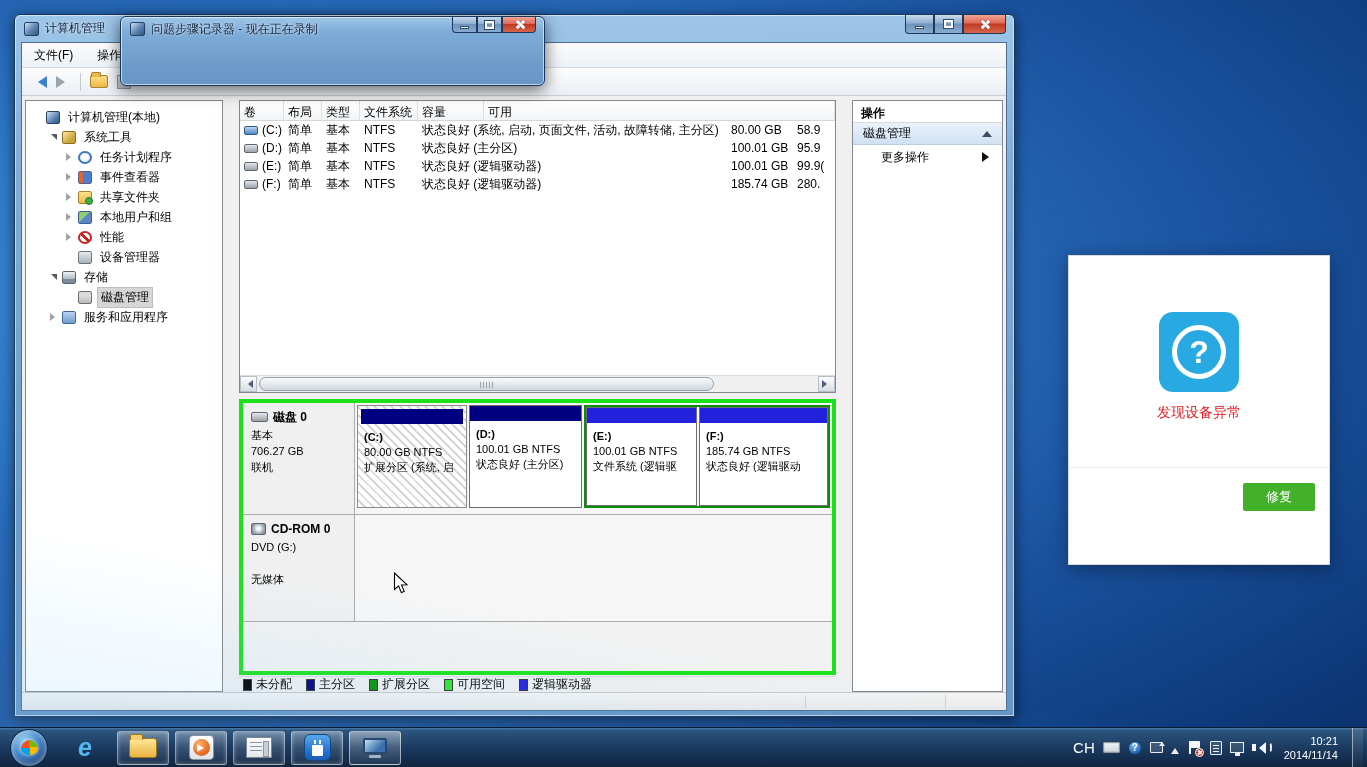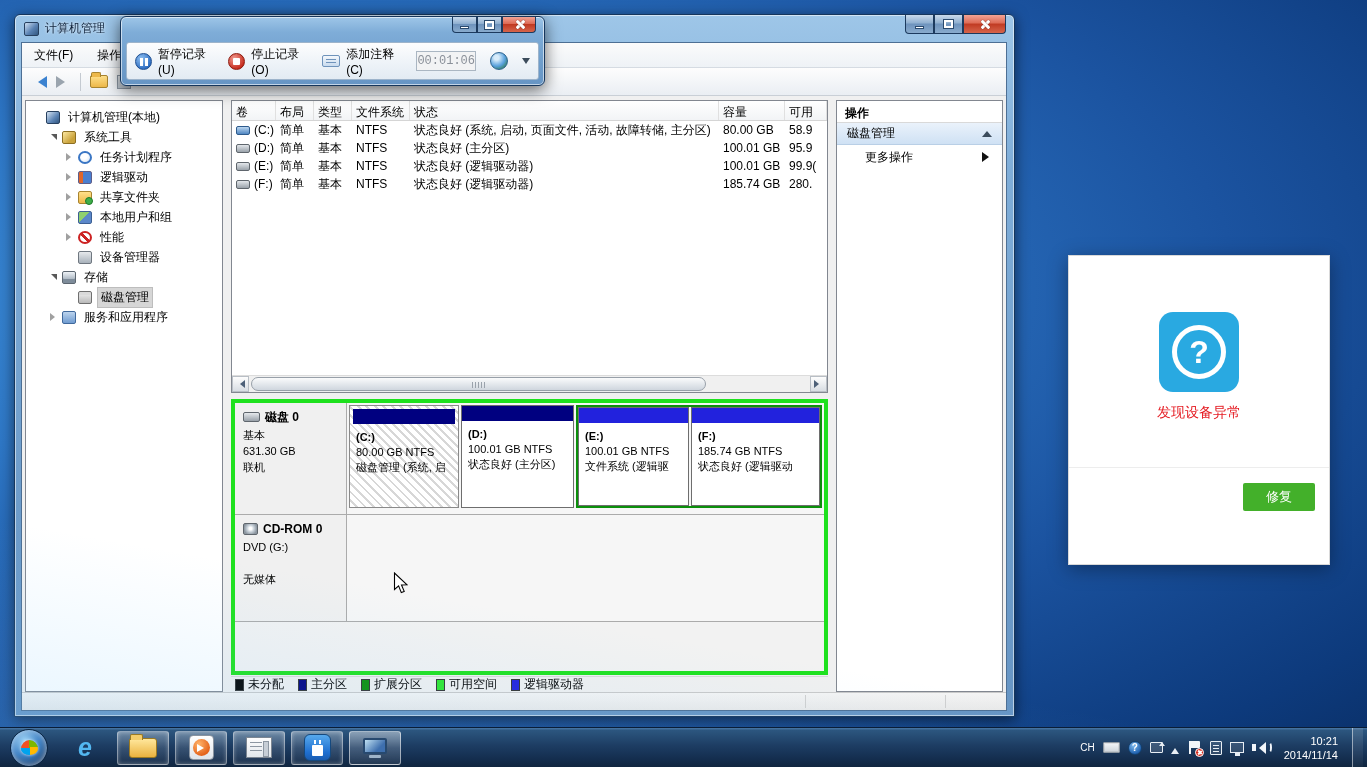--- a/index.html
+++ b/index.html
@@ -41,21 +41,21 @@
   .menu-item{ padding:2px 4px; }
   .toolbar { height:28px; background:linear-gradient(#fdfdfd,#eaeef3); border-bottom:1px solid #c9cfd6;
     display:flex; align-items:center; padding-left:10px; gap:9px; }
   .tb-sep{ width:1px; height:18px; background:#c4cad1; }
   .arr-back{ width:0;height:0;border:6px solid transparent; border-right:9px solid #3b82d0; }
   .arr-fwd{ width:0;height:0;border:6px solid transparent; border-left:9px solid #9aa4ae; }
   .tb-folder{ width:18px; height:13px; background:linear-gradient(#ffe08a,#edb84a); border:1px solid #a8842f; border-radius:2px; position:relative;}
   .tb-folder::before{content:"";position:absolute;top:-4px;left:0;width:8px;height:4px;background:#edb84a;border:1px solid #a8842f;border-bottom:none;border-radius:2px 2px 0 0;}
   .tb-part{ width:14px; height:14px; background:linear-gradient(#e8ecf0,#b9c2cc); border:1px solid #8d98a4; }
 
-  .cm-content { flex:1; display:flex; padding:4px 3px 0 3px; gap:8px; min-height:0; }
+  .cm-content { flex:1; display:flex; padding:4px 3px 0 3px; gap:16px; min-height:0; }
   .panel { background:#fff; border:1px solid #828790; }
 
   
   .tree { width:198px; overflow:hidden; padding-top:6px; }
   .tree-item{ height:20px; display:flex; align-items:center; }
   .lvl0{ padding-left:6px;} .lvl1{ padding-left:22px;} .lvl2{ padding-left:38px;}
   .exp{ width:12px; flex:none; display:flex; align-items:center; justify-content:center;}
   .exp-closed{ width:0;height:0;border:4px solid transparent;border-left:5px solid #a0a0a0;}
   .exp-open{ width:0;height:0;border-top:6px solid #595959;border-left:6px solid transparent;}
   .ti{ width:14px;height:13px; margin:0 5px 0 2px; flex:none; border-radius:2px;}
@@ -219,21 +219,21 @@
     border:1px solid #15497e; display:flex; flex-direction:column; align-items:center; justify-content:center;}
   .usb-prongs{ display:flex; gap:3px; margin-bottom:1px;}
   .usb-prongs i{ width:2px; height:4px; background:#fff;}
   .usb-body{ width:11px; height:11px; background:#fff; border-radius:1px;}
   .tk-cm{ display:flex; flex-direction:column; align-items:center;}
   .tk-cm .scr{ width:24px; height:16px; border:2px solid #27496f; border-radius:2px;
     background:linear-gradient(135deg,#bfe0f2,#3e6fae 70%);}
   .tk-cm .base{ width:12px; height:3px; background:#9fb4c9; margin-top:1px; border-radius:1px;}
 
   .tray { margin-left:auto; display:flex; align-items:center; gap:8px; padding-right:4px; color:#fff; }
-  .tray-lang{ font-size:10px; }
+  .tray-lang{ font-size:15px; }
   .tray-kbd{ width:17px; height:11px; background:linear-gradient(#f4f6f8,#cdd4da); border:1px solid #8e98a2; border-radius:1px;
     box-shadow:inset 0 0 0 1px rgba(0,0,0,.08);}
   .tray-help{ width:14px; height:14px; border-radius:50%; background:radial-gradient(circle at 38% 30%, #7cb9ef, #1d5fae 75%);
     border:1px solid #12406e; color:#fff; font-size:10px; font-weight:bold; display:flex; align-items:center; justify-content:center;}
   .tray-conn{ width:13px; height:11px; border:1px solid #e8eef4; border-radius:1px; position:relative; background:rgba(255,255,255,.15);}
   .tray-conn::after{ content:""; position:absolute; right:-3px; top:-4px; width:0; height:0;
     border:3px solid transparent; border-bottom:4px solid #e8eef4;}
   .tray-up{ width:0; height:0; border:4px solid transparent; border-bottom:6px solid #e8eef4; margin-top:3px;}
   .tray-flag{ position:relative; width:15px; height:16px; }
   .tray-flag .pole{ position:absolute; left:2px; top:1px; width:2px; height:13px; background:#f2f6fa;}
@@ -309,21 +309,21 @@
                 <i class="exp-closed"></i>
               </span>
             <span class="ti i-clock"></span>
             <span class="tlabel">任务计划程序</span>
           </div>
           <div class="tree-item lvl2">
             <span class="exp">
                 <i class="exp-closed"></i>
               </span>
             <span class="ti i-event"></span>
-            <span class="tlabel">逻辑驱动</span>
+            <span class="tlabel">事件查看器</span>
           </div>
           <div class="tree-item lvl2">
             <span class="exp">
                 <i class="exp-closed"></i>
               </span>
             <span class="ti i-share"></span>
             <span class="tlabel">共享文件夹</span>
           </div>
           <div class="tree-item lvl2">
             <span class="exp">
@@ -365,21 +365,20 @@
           </div>
         </div>
 
         <div class="midcol">
           <div class="panel listview">
             <div class="lv-head">
               <span class="hc c0">卷</span>
               <span class="hc c1">布局</span>
               <span class="hc c2">类型</span>
               <span class="hc c3">文件系统</span>
-              <span class="hc c4">状态</span>
               <span class="hc c5">容量</span>
               <span class="hc c6">可用</span>
             </div>
             <div class="lv-row">
               <span class="cell c0 volcell">
                   <i class="vol-ico sys"></i>
                   <span>(C:)</span>
                 </span>
               <span class="cell c1">简单</span>
               <span class="cell c2">基本</span>
@@ -438,30 +437,30 @@
 
           <div class="graphwrap">
             <div class="greenbox" style="border-color: rgb(30, 225, 30);">
               <div class="g-row disk-row">
                 <div class="g-label">
                   <div class="g-title">
                       <span class="hd-ico"></span>
                       <span>磁盘 0</span>
                     </div>
                   <div>基本</div>
-                  <div>631.30 GB</div>
+                  <div>706.27 GB</div>
                   <div>联机</div>
                 </div>
                 <div class="g-parts">
                   <div class="part pc hatch">
                     <div class="pbar" style="background: rgb(0, 0, 128);"></div>
                     <div class="ptext">
                       <div class="pname">(C:)</div>
                       <div>80.00 GB NTFS</div>
-                      <div>磁盘管理 (系统, 启</div>
+                      <div>扩展分区 (系统, 启</div>
                     </div>
                   </div>
                   <div class="part pd">
                     <div class="pbar" style="background: rgb(0, 0, 128);"></div>
                     <div class="ptext">
                       <div class="pname">(D:)</div>
                       <div>100.01 GB NTFS</div>
                       <div>状态良好 (主分区)</div>
                     </div>
                   </div>
@@ -537,47 +536,34 @@
       </div>
 
       <div class="statusbar">
         <span class="ssep" style="right:60px;"></span>
         <span class="ssep" style="right:200px;"></span>
       </div>
     </div>
   </div>
 
   <div class="win" id="recwin">
+    <div class="titlebar">
+      <span class="title-ico"></span>
+      <span>问题步骤记录器 - 现在正在录制</span>
+    </div>
     <div class="winbtns">
       <div class="winbtn">
           <span class="glyph-min"></span>
         </div>
       <div class="winbtn">
           <span class="glyph-max"></span>
         </div>
       <div class="winbtn close">
           <span class="glyph-close"></span>
         </div>
-    </div>
-    <div class="rec-body">
-      <div class="rec-btn">
-        <span class="rec-circle rc-pause"></span>
-        <span>暂停记录(U)</span>
-      </div>
-      <div class="rec-btn">
-        <span class="rec-circle rc-stop"></span>
-        <span>停止记录(O)</span>
-      </div>
-      <div class="rec-btn">
-        <span class="rc-comment"></span>
-        <span>添加注释(C)</span>
-      </div>
-      <div class="rec-timer">00:01:06</div>
-      <div class="rec-globe"></div>
-      <i class="caret-dn"></i>
     </div>
   </div>
 
   <div id="devdlg">
     <div class="dlg-body">
       <div class="qicon" style="background: rgb(41, 169, 225);">
         <div class="qring">
             <span>?</span>
           </div>
       </div>

